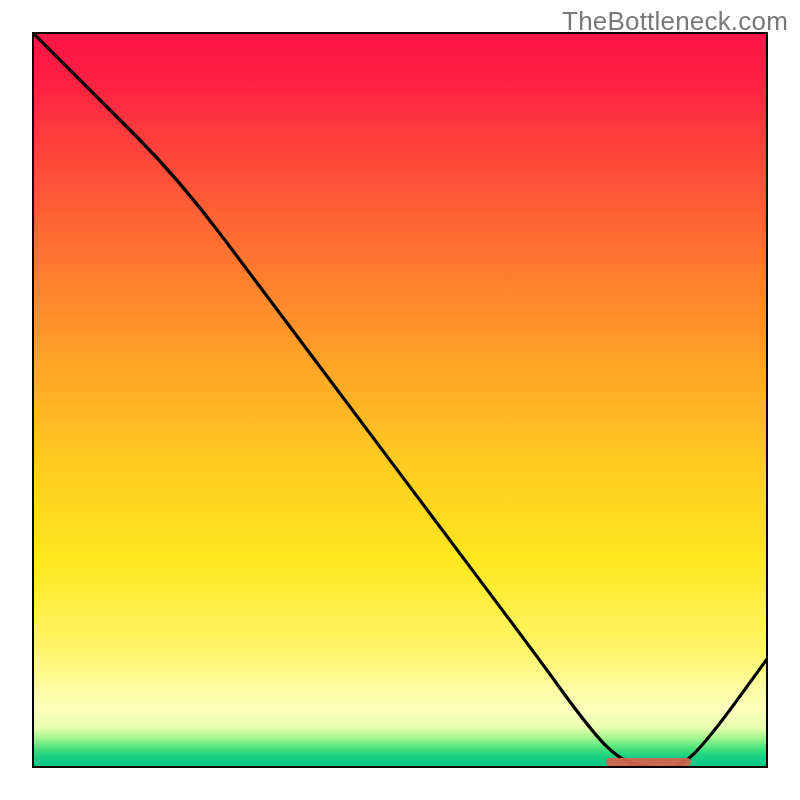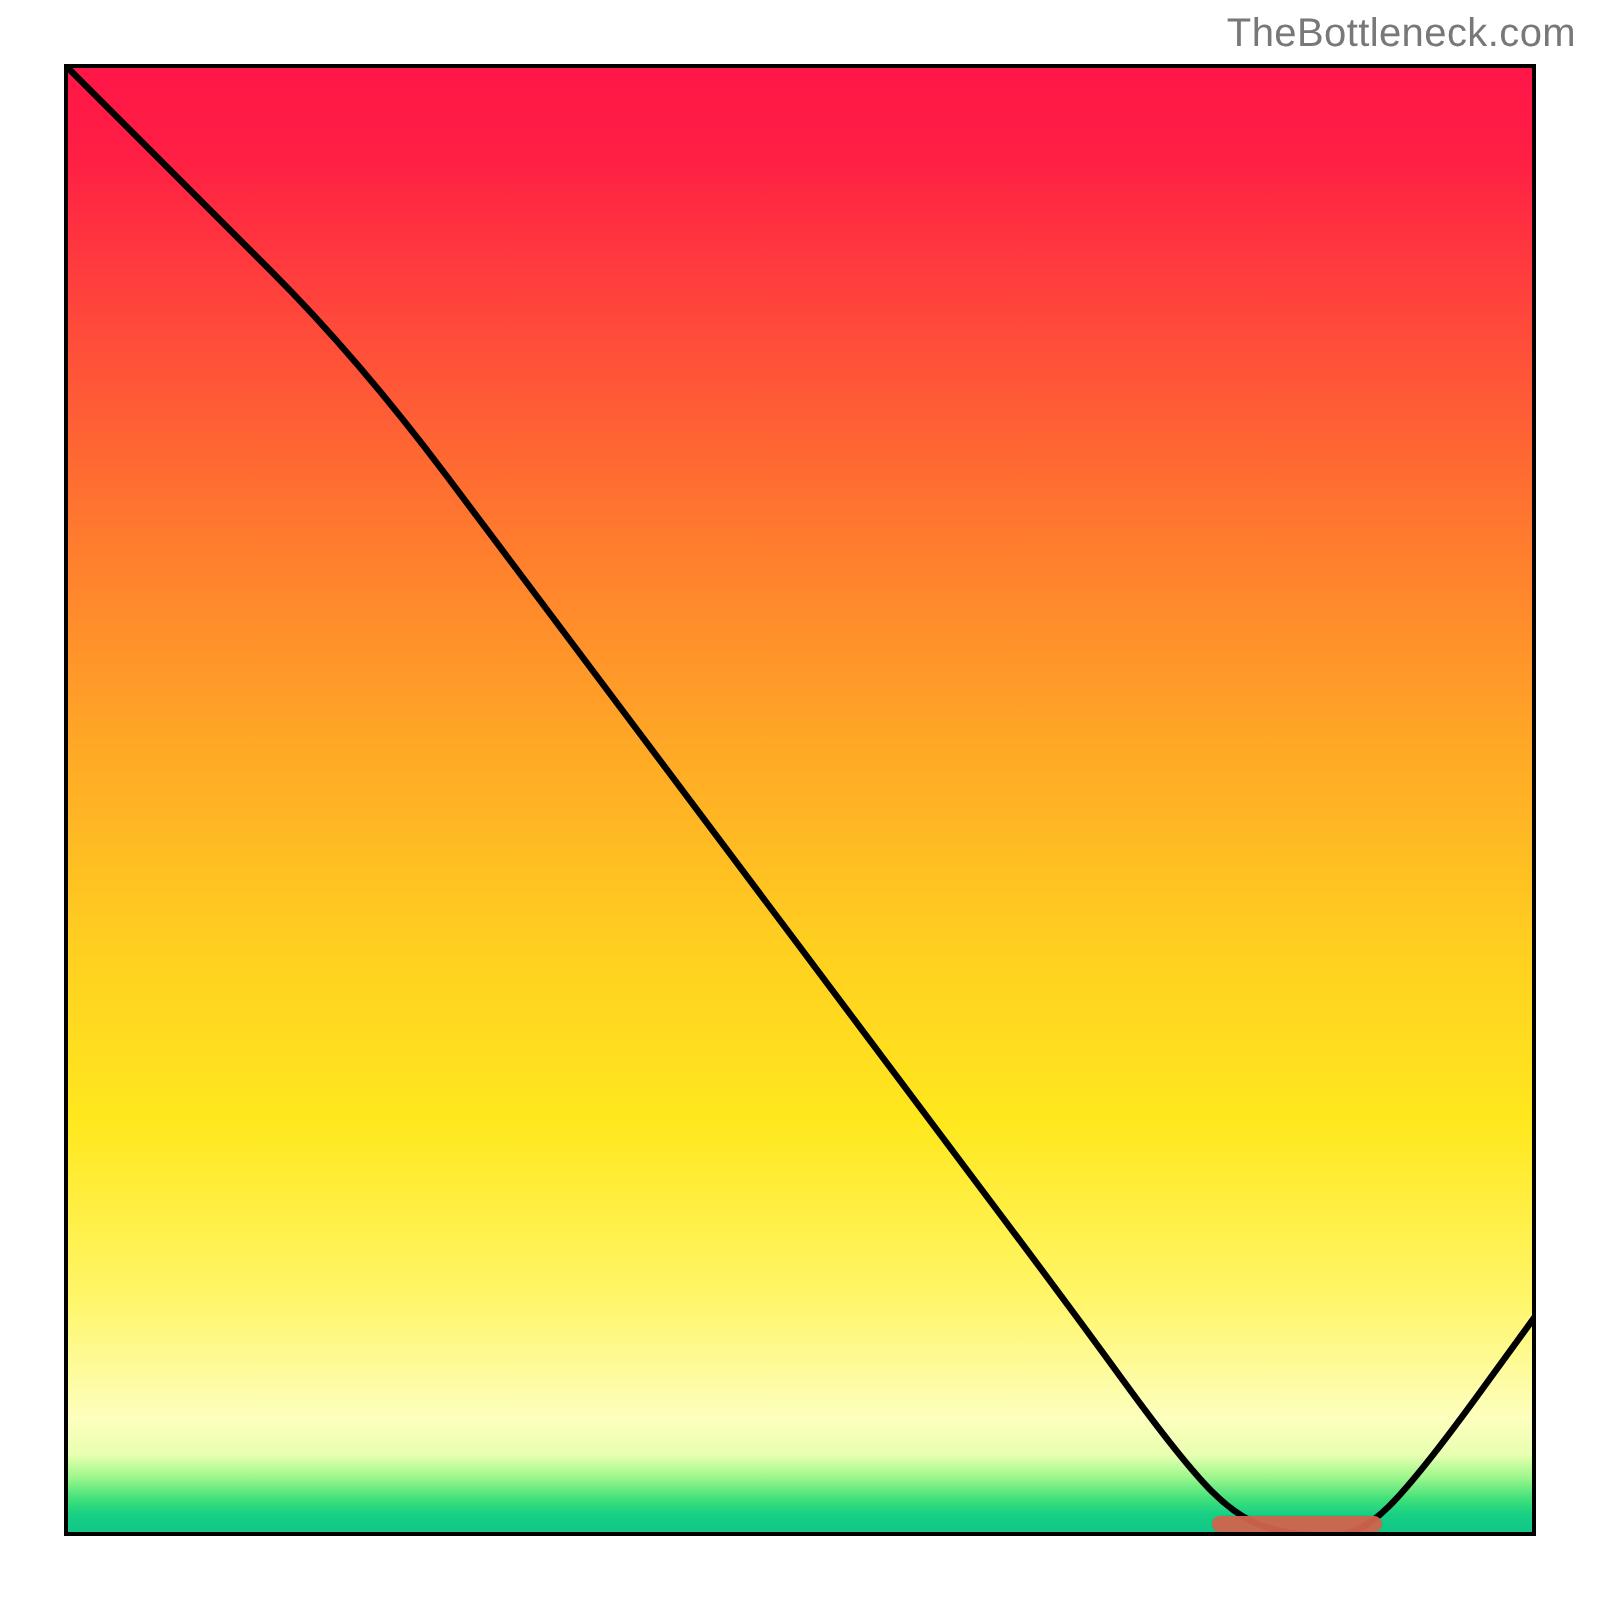--- a/index.html
+++ b/index.html
@@ -14,21 +14,21 @@
   .stage {
     position: relative;
     width: 800px;
     height: 800px;
   }
   .watermark {
     position: absolute;
     top: 6px;
     right: 12px;
     color: #787878;
-    font-size: 20px;
+    font-size: 26px;
     font-weight: 400;
     letter-spacing: 0.2px;
     user-select: none;
     margin-left: 24px;
   }
   .plot {
     position: absolute;
     left: 32px;
     top: 32px;
     width: 736px;

